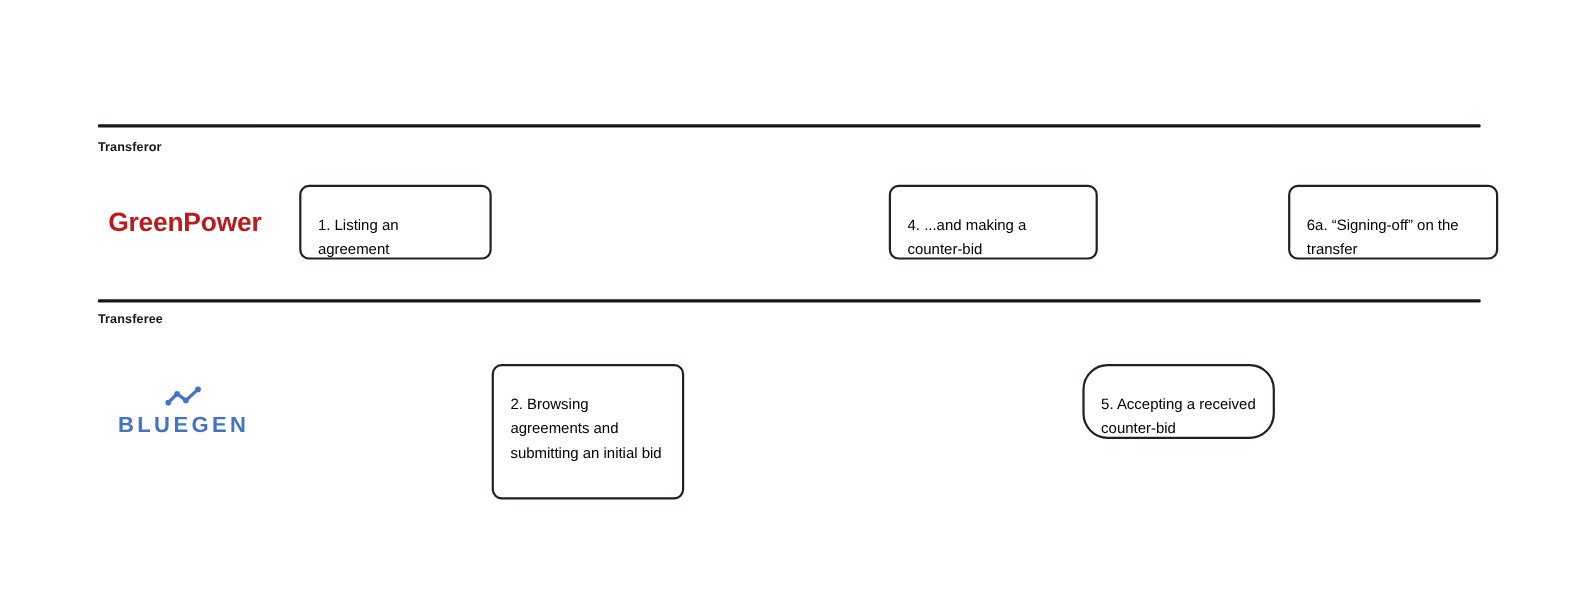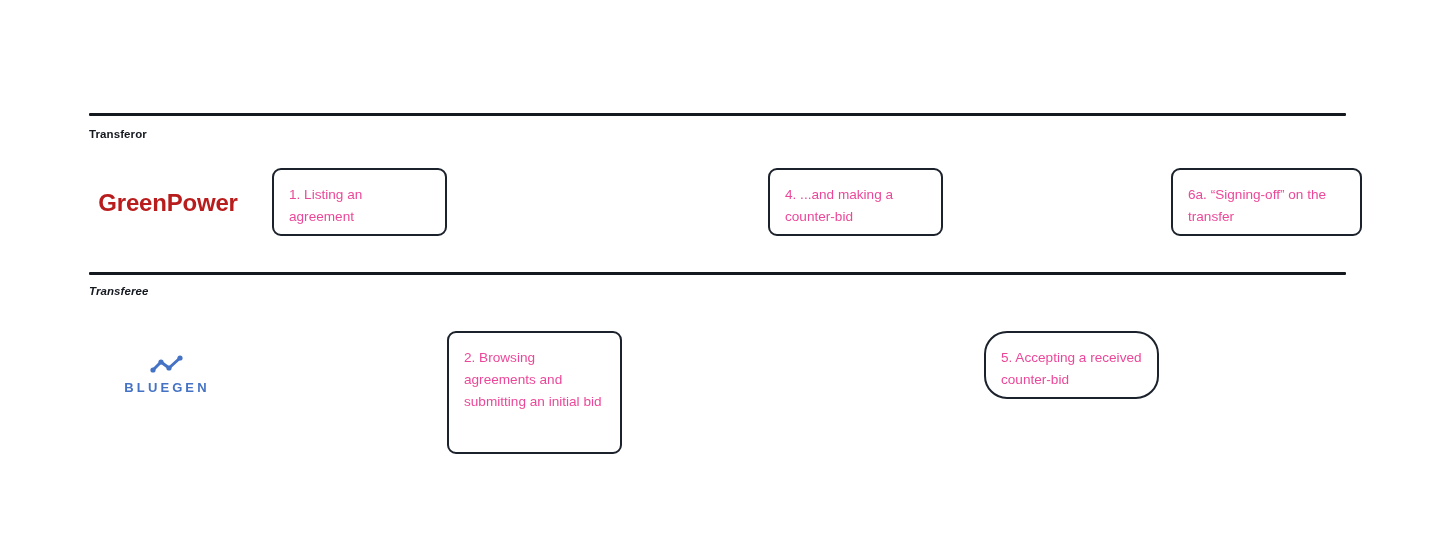--- a/index.html
+++ b/index.html
@@ -38,21 +38,21 @@
   .lane-label {
     position: absolute;
     left: 89px;
     font-size: 11.5px;
     font-weight: 700;
     letter-spacing: 0.1px;
     color: #14181f;
     white-space: nowrap;
   }
   .lane-label.label-transferor { top: 128px; }
-  .lane-label.label-transferee { top: 285px; font-style: italic; }
+  .lane-label.label-transferee { top: 285px; }
 
   
   .brand {
     position: absolute;
     display: flex;
     flex-direction: column;
     align-items: center;
     justify-content: center;
   }
   .brand-greenpower {
@@ -73,46 +73,46 @@
     left: 106px;
     top: 352px;
     width: 122px;
     height: 46px;
   }
   .brand-bluegen .mark {
     line-height: 0;
     margin-bottom: 5px;
   }
   .brand-bluegen .wordmark {
-    font-size: 13px;
+    font-size: 20px;
     font-weight: 700;
     letter-spacing: 3.1px;
     color: #4472c4;
     white-space: nowrap;
   }
 
   
   .step-card {
     position: absolute;
     box-sizing: border-box;
     border: 2.4px solid #1b222c;
     border-radius: 9px;
     background: #ffffff;
-    padding: 14px 15px 12px 15px;
+    padding: 24px 15px 12px 15px;
     font-size: 13.6px;
     line-height: 1.62;
     font-weight: 500;
-    color: #ec4899;
+    color: #000000;
     overflow: hidden;
   }
 
   
   .card-1  { left: 272px;  top: 168px; width: 175px; height: 68px; }
   .card-3  { left: 622px;  top: 168px; width: 175px; height: 68px; }
-  .card-4  { left: 768px;  top: 168px; width: 175px; height: 68px; }
+  .card-4  { left: 808px;  top: 168px; width: 190px; height: 68px; }
   .card-6a { left: 1171px; top: 168px; width: 191px; height: 68px; }
 
   
   .card-2  { left: 447px; top: 331px; width: 175px; height: 123px; }
   .card-5  { left: 984px; top: 331px; width: 175px; height: 68px; border-radius: 23px; }
 </style>
 </head>
 <body>
 
 <div class="canvas">

